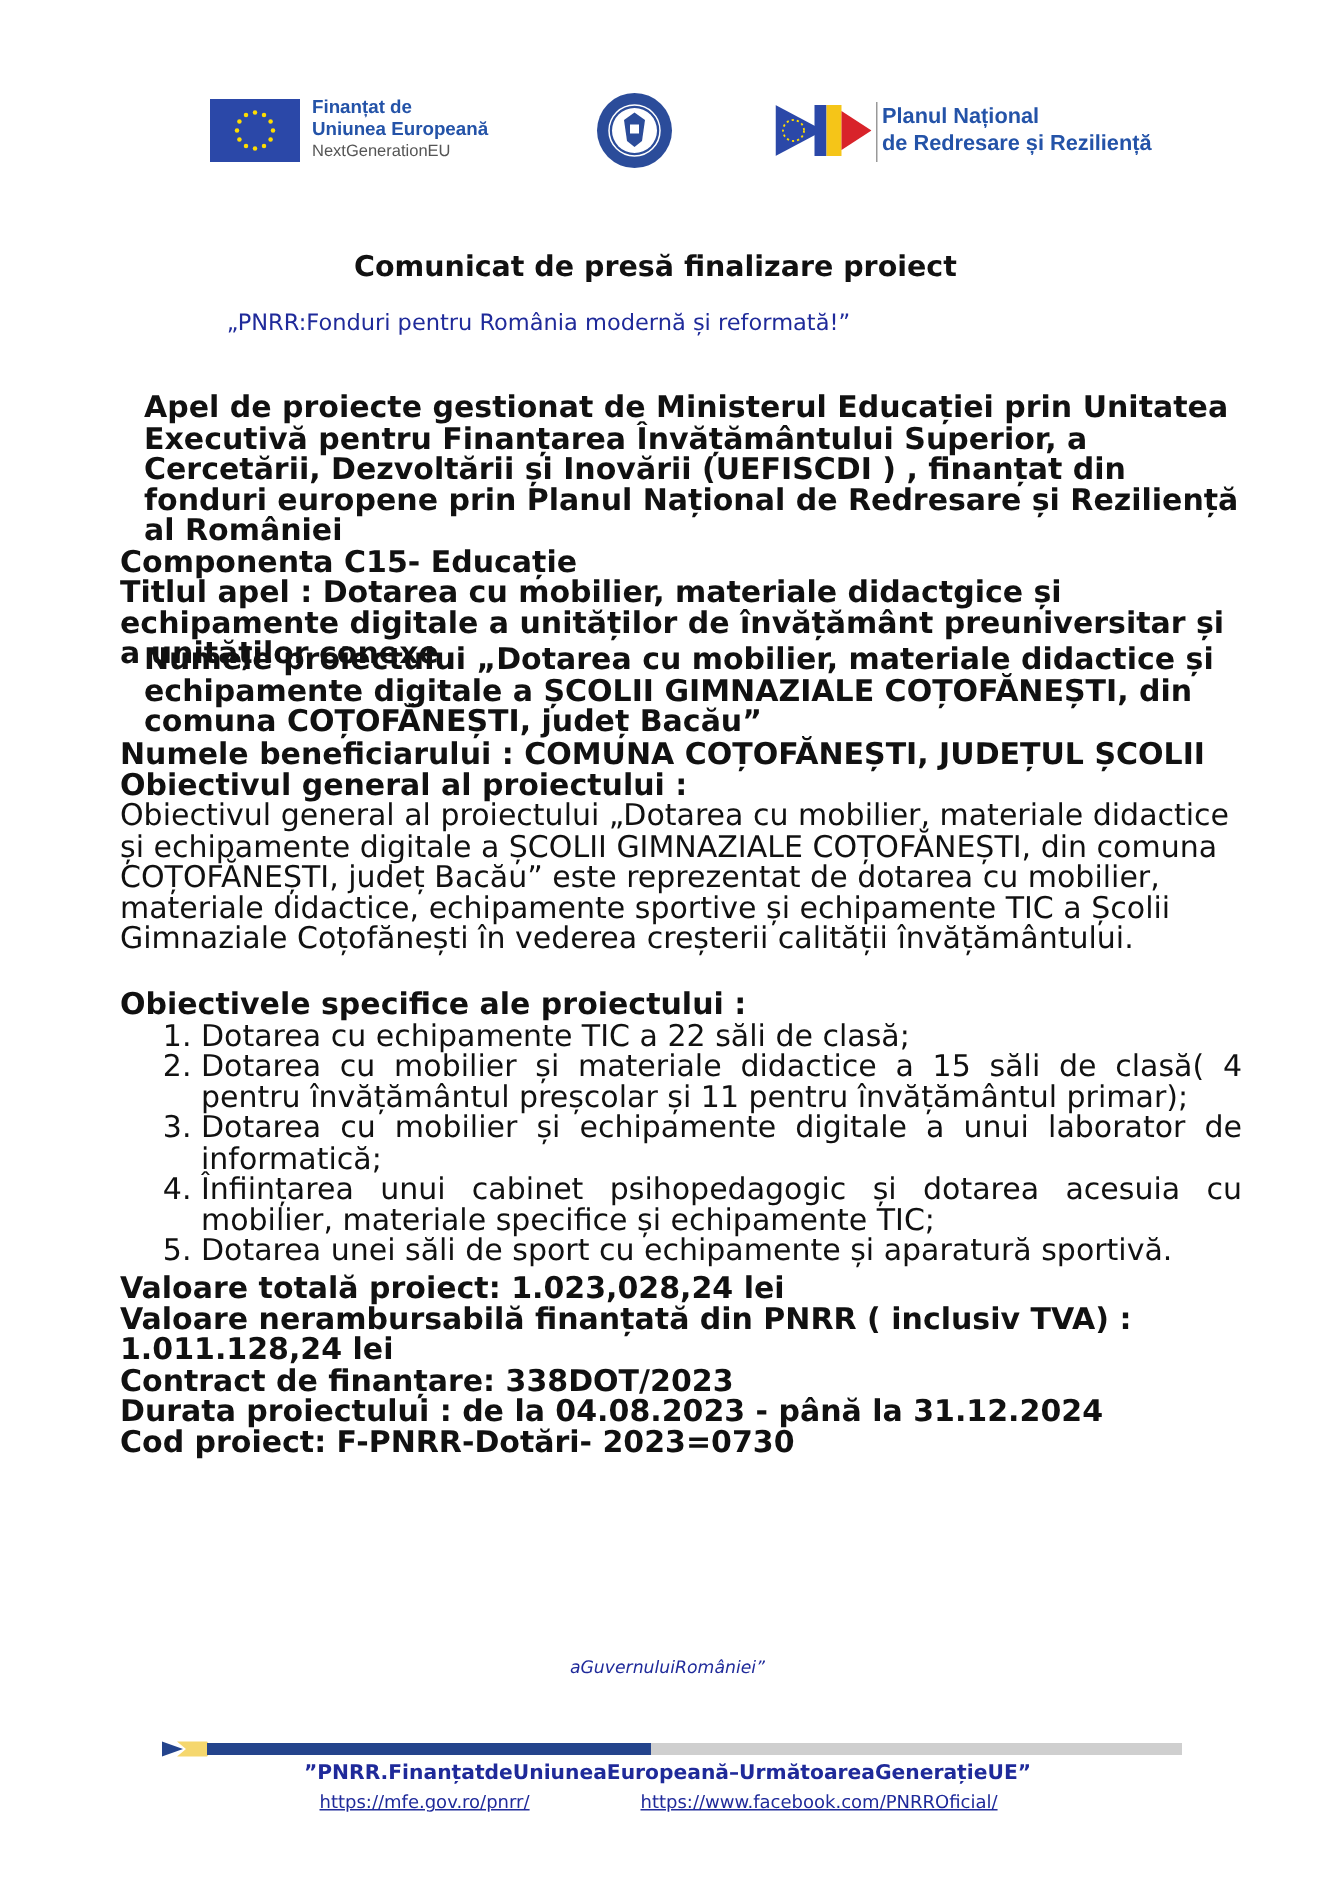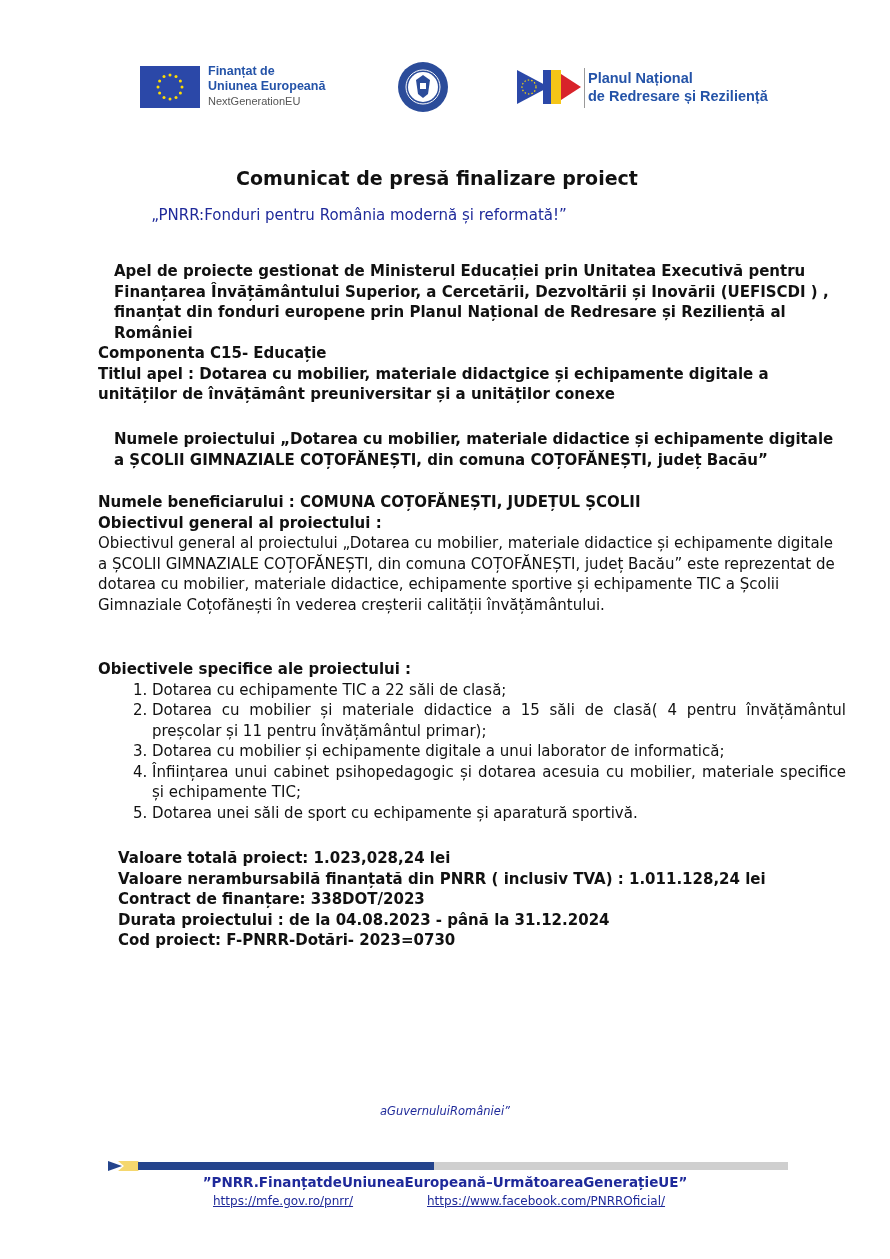--- a/index.html
+++ b/index.html
@@ -14,21 +14,21 @@
   .eu-text .l3 { color: #555; font-size: 11px; line-height: 15px; }
   .gov-seal { left: 397px; top: 61px; width: 52px; height: 52px; }
   .pnrr-logo { left: 517px; top: 68px; width: 64px; height: 38px; }
   .pnrr-sep { left: 584px; top: 68px; width: 1px; height: 40px; background: #999; }
   .pnrr-text { left: 588px; top: 69px; font-family: "Liberation Sans", sans-serif; color: #2453a8; font-size: 14.5px; line-height: 18px; font-weight: bold; }
 
   
   .title { left: 0; width: 874px; top: 167px; text-align: center; font-size: 19px; font-weight: bold; }
   .subtitle { left: 0; width: 718px; top: 206px; text-align: center; font-size: 15px; color: #1f2a9a; }
 
-  .body-block { left: 98px; width: 748px; font-size: 15px; line-height: 20.5px; }
+  .body-block { left: 80px; width: 748px; font-size: 20px; line-height: 20.5px; }
   .b { font-weight: bold; }
   .indent { padding-left: 16px; }
   p { margin: 0; }
 
   ol { margin: 0; padding-left: 54px; }
   ol li { padding-left: 0; text-align: justify; }
 
   .disclaimer { left: 0; width: 890px; top: 1102px; text-align: center; font-style: italic; color: #1f2a9a; font-size: 11.5px; line-height: 18px; }
 
   .bar { left: 108px; top: 1160px; height: 12px; width: 680px; }
@@ -114,21 +114,21 @@
   <p class="b">Obiectivele specifice ale proiectului :</p>
   <ol>
     <li>Dotarea cu echipamente TIC a 22 săli de clasă;</li>
     <li>Dotarea cu mobilier și materiale didactice a 15 săli de clasă( 4 pentru învățământul  preșcolar și 11 pentru învățământul primar);</li>
     <li>Dotarea cu mobilier și echipamente digitale a unui laborator de informatică;</li>
     <li>Înființarea unui cabinet psihopedagogic și dotarea acesuia cu mobilier, materiale specifice și echipamente TIC;</li>
     <li>Dotarea unei săli de sport cu echipamente și aparatură sportivă.</li>
   </ol>
 </div>
 
-<div class="abs body-block" style="top:848px;margin-left:20px;">
+<div class="abs body-block" style="top:848px;">
   <p class="b">Valoare totală proiect: 1.023,028,24 lei</p>
   <p class="b">Valoare nerambursabilă finanțată din PNRR ( inclusiv TVA) : 1.011.128,24 lei</p>
   <p class="b">Contract de finanțare: 338DOT/2023</p>
   <p class="b">Durata proiectului :  de la 04.08.2023 - până la 31.12.2024</p>
   <p class="b">Cod proiect: F-PNRR-Dotări- 2023=0730</p>
 </div>
 
 <div class="abs disclaimer">
   <div>aGuvernuluiRomâniei”</div>
 </div>

